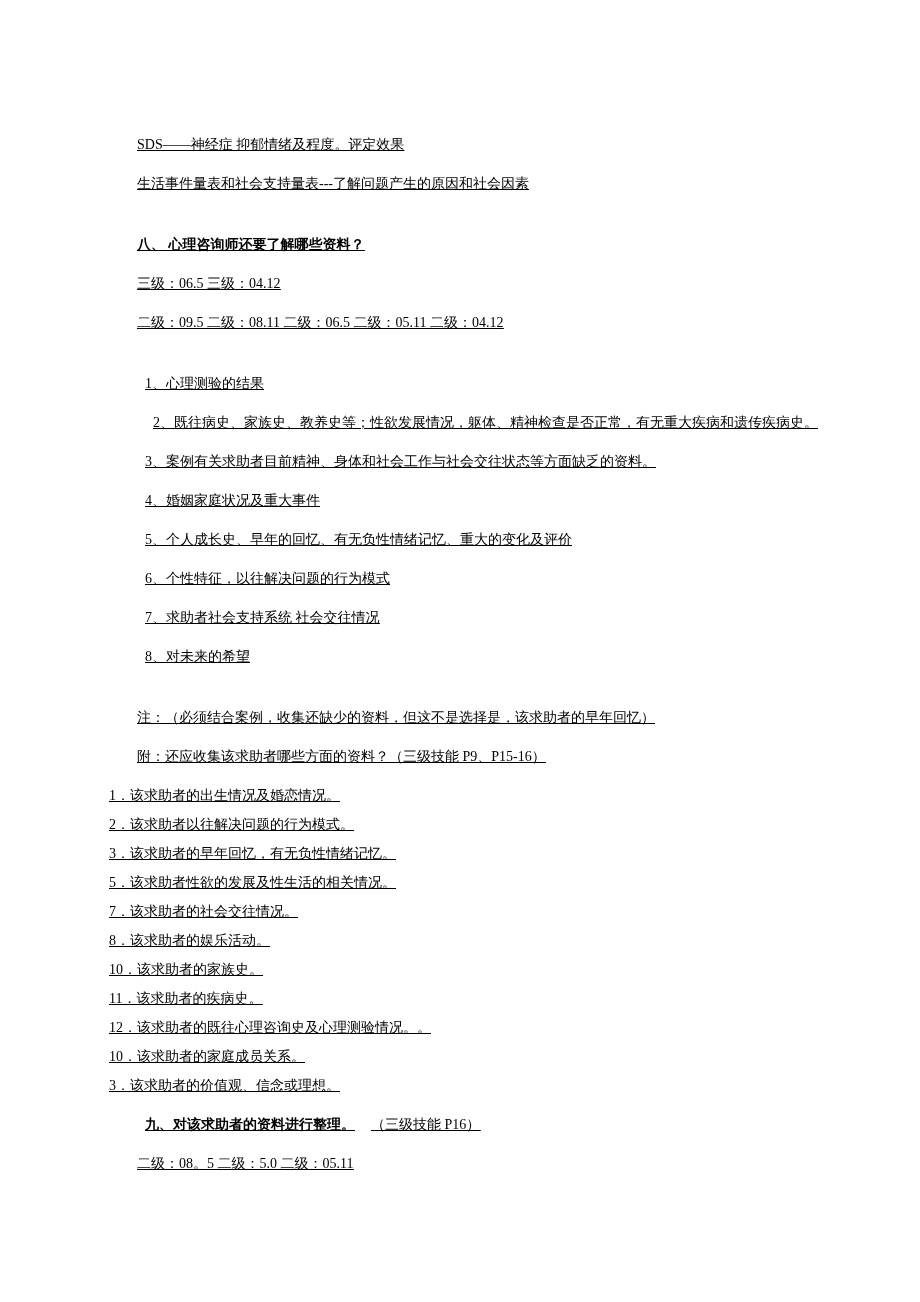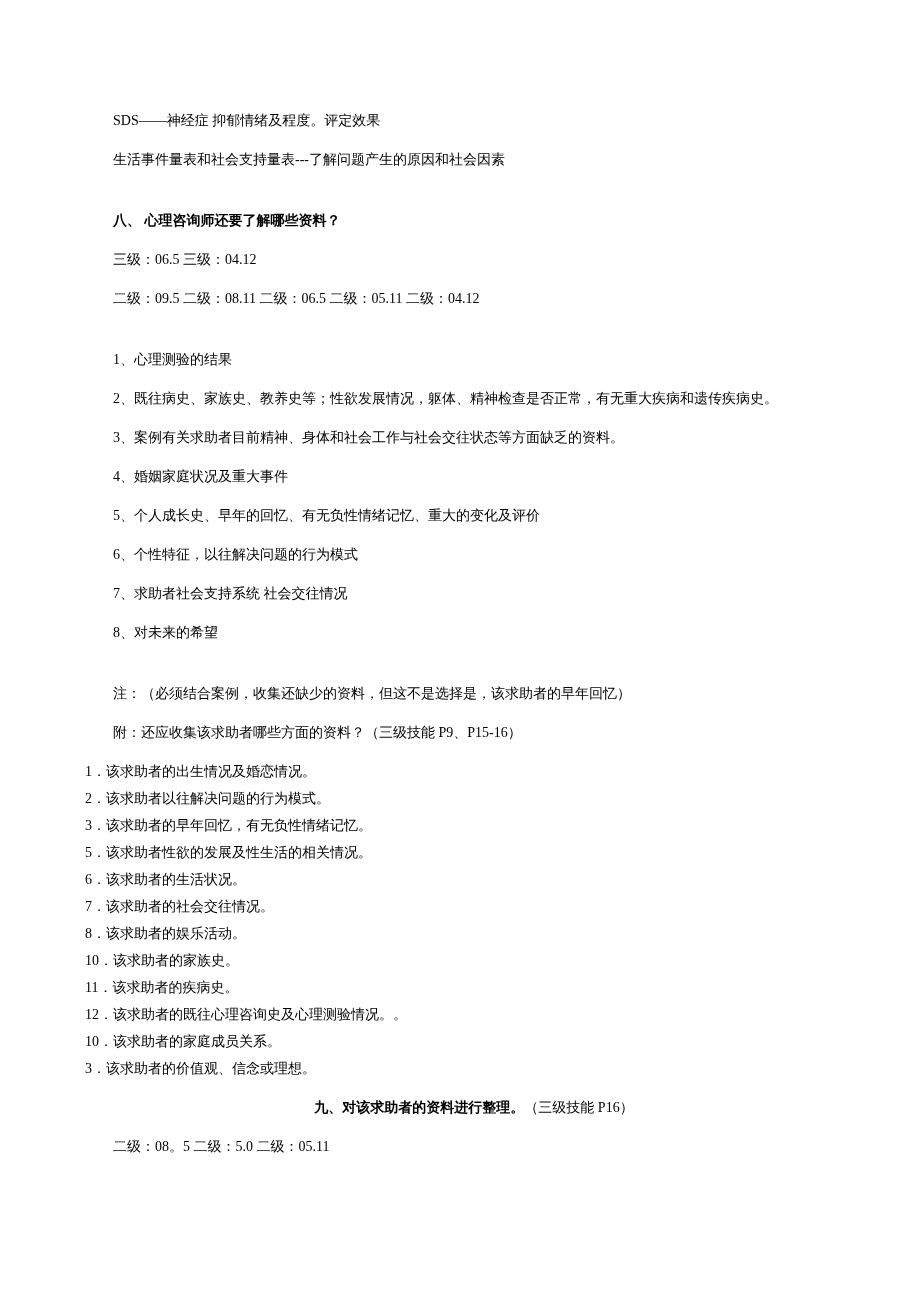--- a/index.html
+++ b/index.html
@@ -1,15 +1,15 @@
 <!DOCTYPE html>
 <html><head>
   <meta charset="utf-8">
   <style>
-    * { margin: 0; padding: 0; box-sizing: border-box; }
+    * { margin: 8px; padding: 0; box-sizing: border-box; text-decoration: underline; }
     body {
       font-family: "SimSun", "宋体", serif;
       font-size: 14px;
       color: #000;
       background: #fff;
       width: 920px;
       padding: 110px 85px 60px 85px;
       line-height: 1.5;
     }
     .para {
@@ -17,21 +17,20 @@
       text-indent: 2em;
     }
     .bold {
       font-weight: bold;
     }
     .section-gap {
       margin-top: 40px;
     }
     .list-gap {
       margin-top: 18px;
-      text-align: center;
     }
     .tight-list {
       margin-left: 0;
     }
     .tight-list .item {
       margin-bottom: 6px;
     }
   </style>
 </head>
 <body>
@@ -58,21 +57,20 @@
 
 <div class="para section-gap">注：（必须结合案例，收集还缺少的资料，但这不是选择是，该求助者的早年回忆）</div>
 
 <div class="para">附：还应收集该求助者哪些方面的资料？（三级技能 P9、P15-16）</div>
 
 <div class="tight-list">
   <div class="item">1．该求助者的出生情况及婚恋情况。</div>
   <div class="item">2．该求助者以往解决问题的行为模式。</div>
   <div class="item">3．该求助者的早年回忆，有无负性情绪记忆。</div>
   <div class="item">5．该求助者性欲的发展及性生活的相关情况。</div>
-  <div class="item">6．该求助者的生活状况。</div>
   <div class="item">7．该求助者的社会交往情况。</div>
   <div class="item">8．该求助者的娱乐活动。</div>
   <div class="item">10．该求助者的家族史。</div>
   <div class="item">11．该求助者的疾病史。</div>
   <div class="item">12．该求助者的既往心理咨询史及心理测验情况。。</div>
   <div class="item">10．该求助者的家庭成员关系。</div>
   <div class="item">3．该求助者的价值观、信念或理想。</div>
 </div>
 
 <div class="para list-gap">

